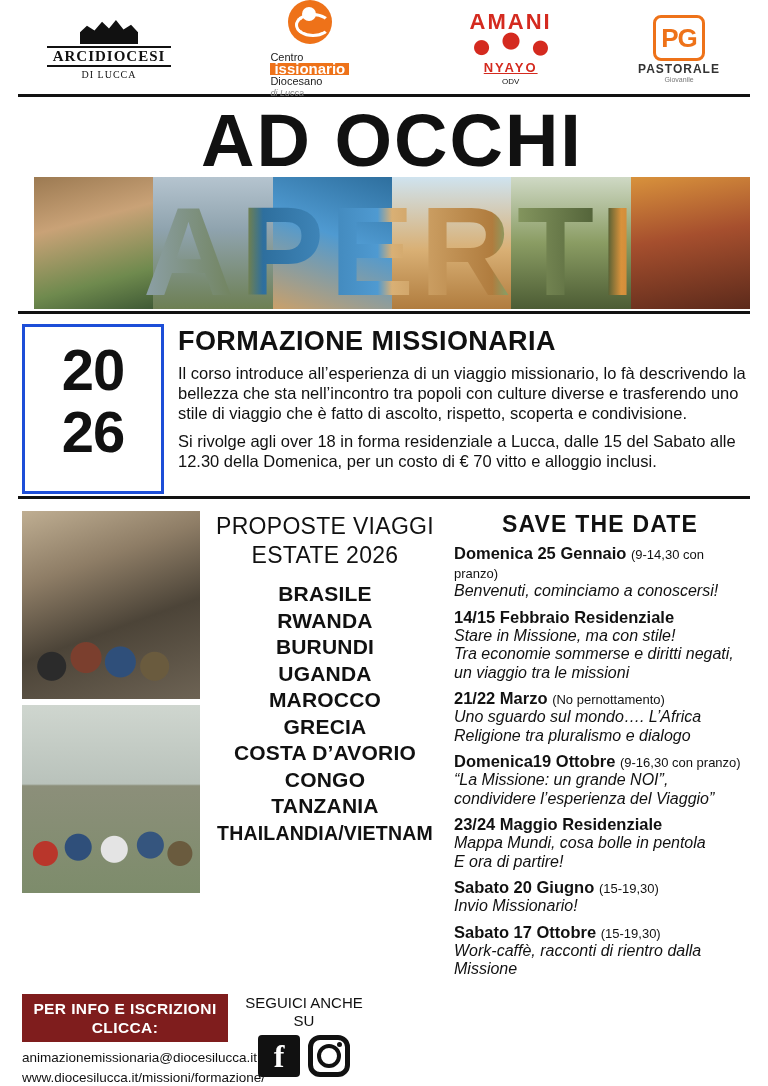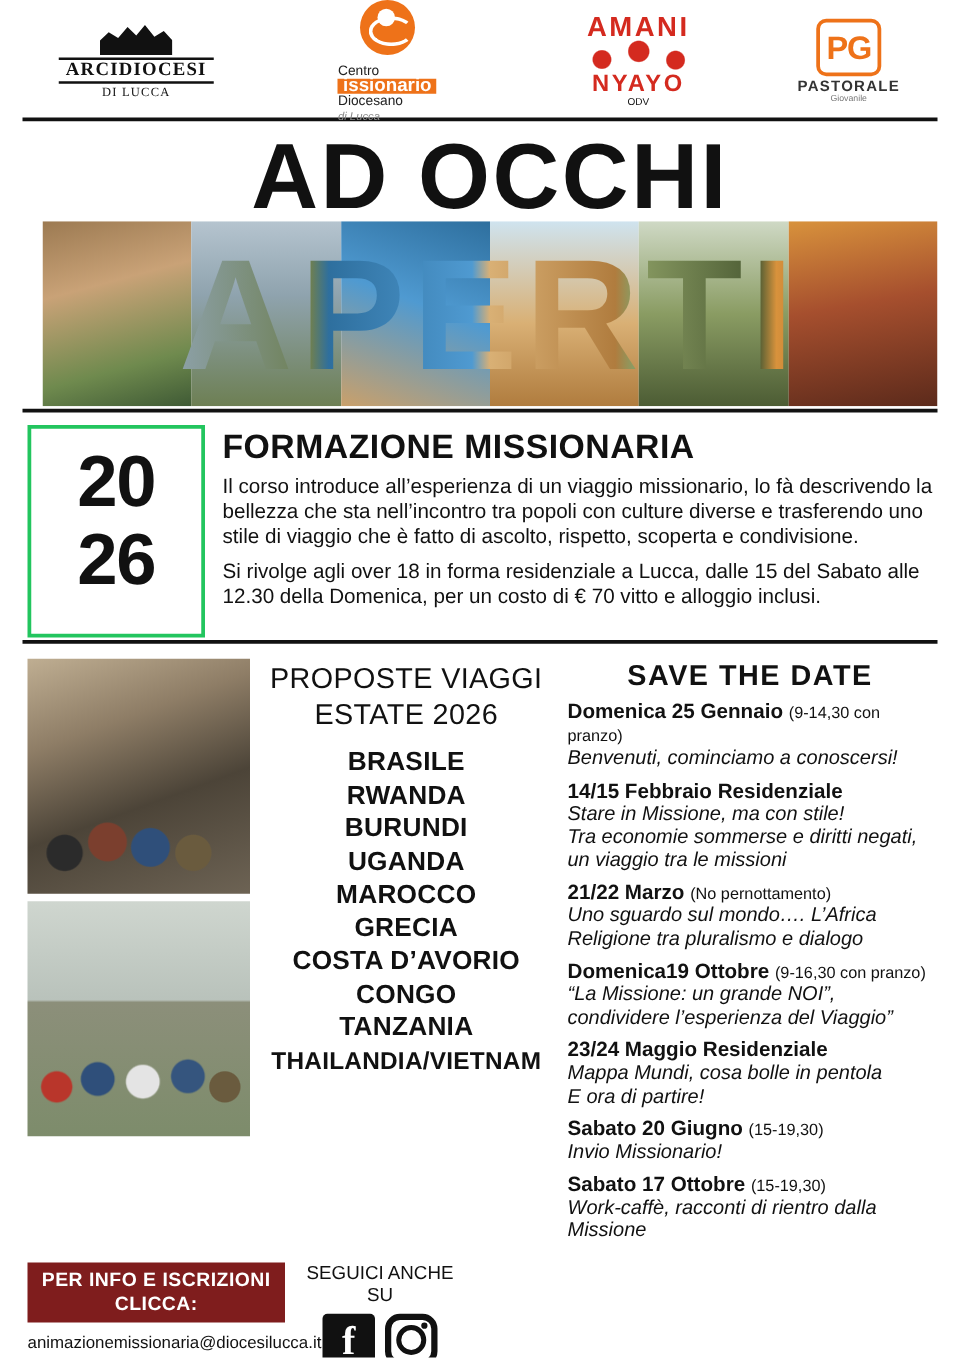--- a/index.html
+++ b/index.html
@@ -76,21 +76,21 @@
   .logo-amani { width: 150px; }
   .logo-amani .a1 { color:#d42a1f; font-weight:700; font-size:22px; letter-spacing:2px; line-height:18px; }
   .logo-amani .fig { width: 92px; height: 26px; position: relative; margin: 1px auto; }
   .logo-amani .fig::before {
     content:""; position:absolute; inset:0;
     background:
       radial-gradient(circle at 18% 60%, #d42a1f 0 7px, transparent 8px),
       radial-gradient(circle at 50% 35%, #d42a1f 0 8px, transparent 9px),
       radial-gradient(circle at 82% 62%, #d42a1f 0 7px, transparent 8px);
   }
-  .logo-amani .a2 { color:#d42a1f; font-weight:700; font-size:19px; letter-spacing:2px; line-height:18px; }
+  .logo-amani .a2 { color:#d42a1f; font-weight:700; font-size:13px; letter-spacing:2px; line-height:18px;text-decoration:underline; }
   .logo-amani .odv { font-size:8px; color:#111; }
 
   .logo-pg { width: 110px; position: relative; }
   .logo-pg .box {
     width: 52px; height: 46px; border:3px solid #ee7219; border-radius: 8px;
     margin: 0 auto; position: relative; background:#fff;
   }
   .logo-pg .box .pg {
     font-size: 26px; font-weight: 700; color:#ee7219; line-height: 40px;
     letter-spacing: -1px;
@@ -107,21 +107,21 @@
     font-size: 74px;
     font-weight: 700;
     letter-spacing: 2px;
     text-align: center;
     line-height: 80px;
     margin: 4px 0 0 0;
     font-family: "Liberation Sans", sans-serif;
   }
   .aperti-wrap {
     position: relative;
-    height: 148px;
+    height: 132px;
     margin-top: -4px;
     overflow: hidden;
   }
   .photo-strip {
     position:absolute; inset:0;
     display: flex;
   }
   .photo-strip > div { flex: 1 1 0; }
   .p1 { background: linear-gradient(165deg,#9c7a52 0%, #c9a277 35%, #6f8a4e 75%, #3f5a35 100%); }
   .p2 { background: linear-gradient(180deg,#b5c4cf 0%, #8fa3ae 40%, #6d7f53 100%); }
@@ -149,21 +149,21 @@
   
   .mid {
     display: flex;
     gap: 14px;
     align-items: stretch;
     margin-top: 10px;
     padding: 0 4px;
   }
   .year-box {
     width: 142px;
-    border: 3px solid #22c55e;
+    border: 3px solid #1d4ed8;
     text-align: center;
     font-size: 58px;
     font-weight: 700;
     line-height: 62px;
     padding: 12px 0 10px 0;
     letter-spacing: -1px;
     flex: none;
     height: 170px;
   }
   .form-col { flex: 1 1 auto; }

